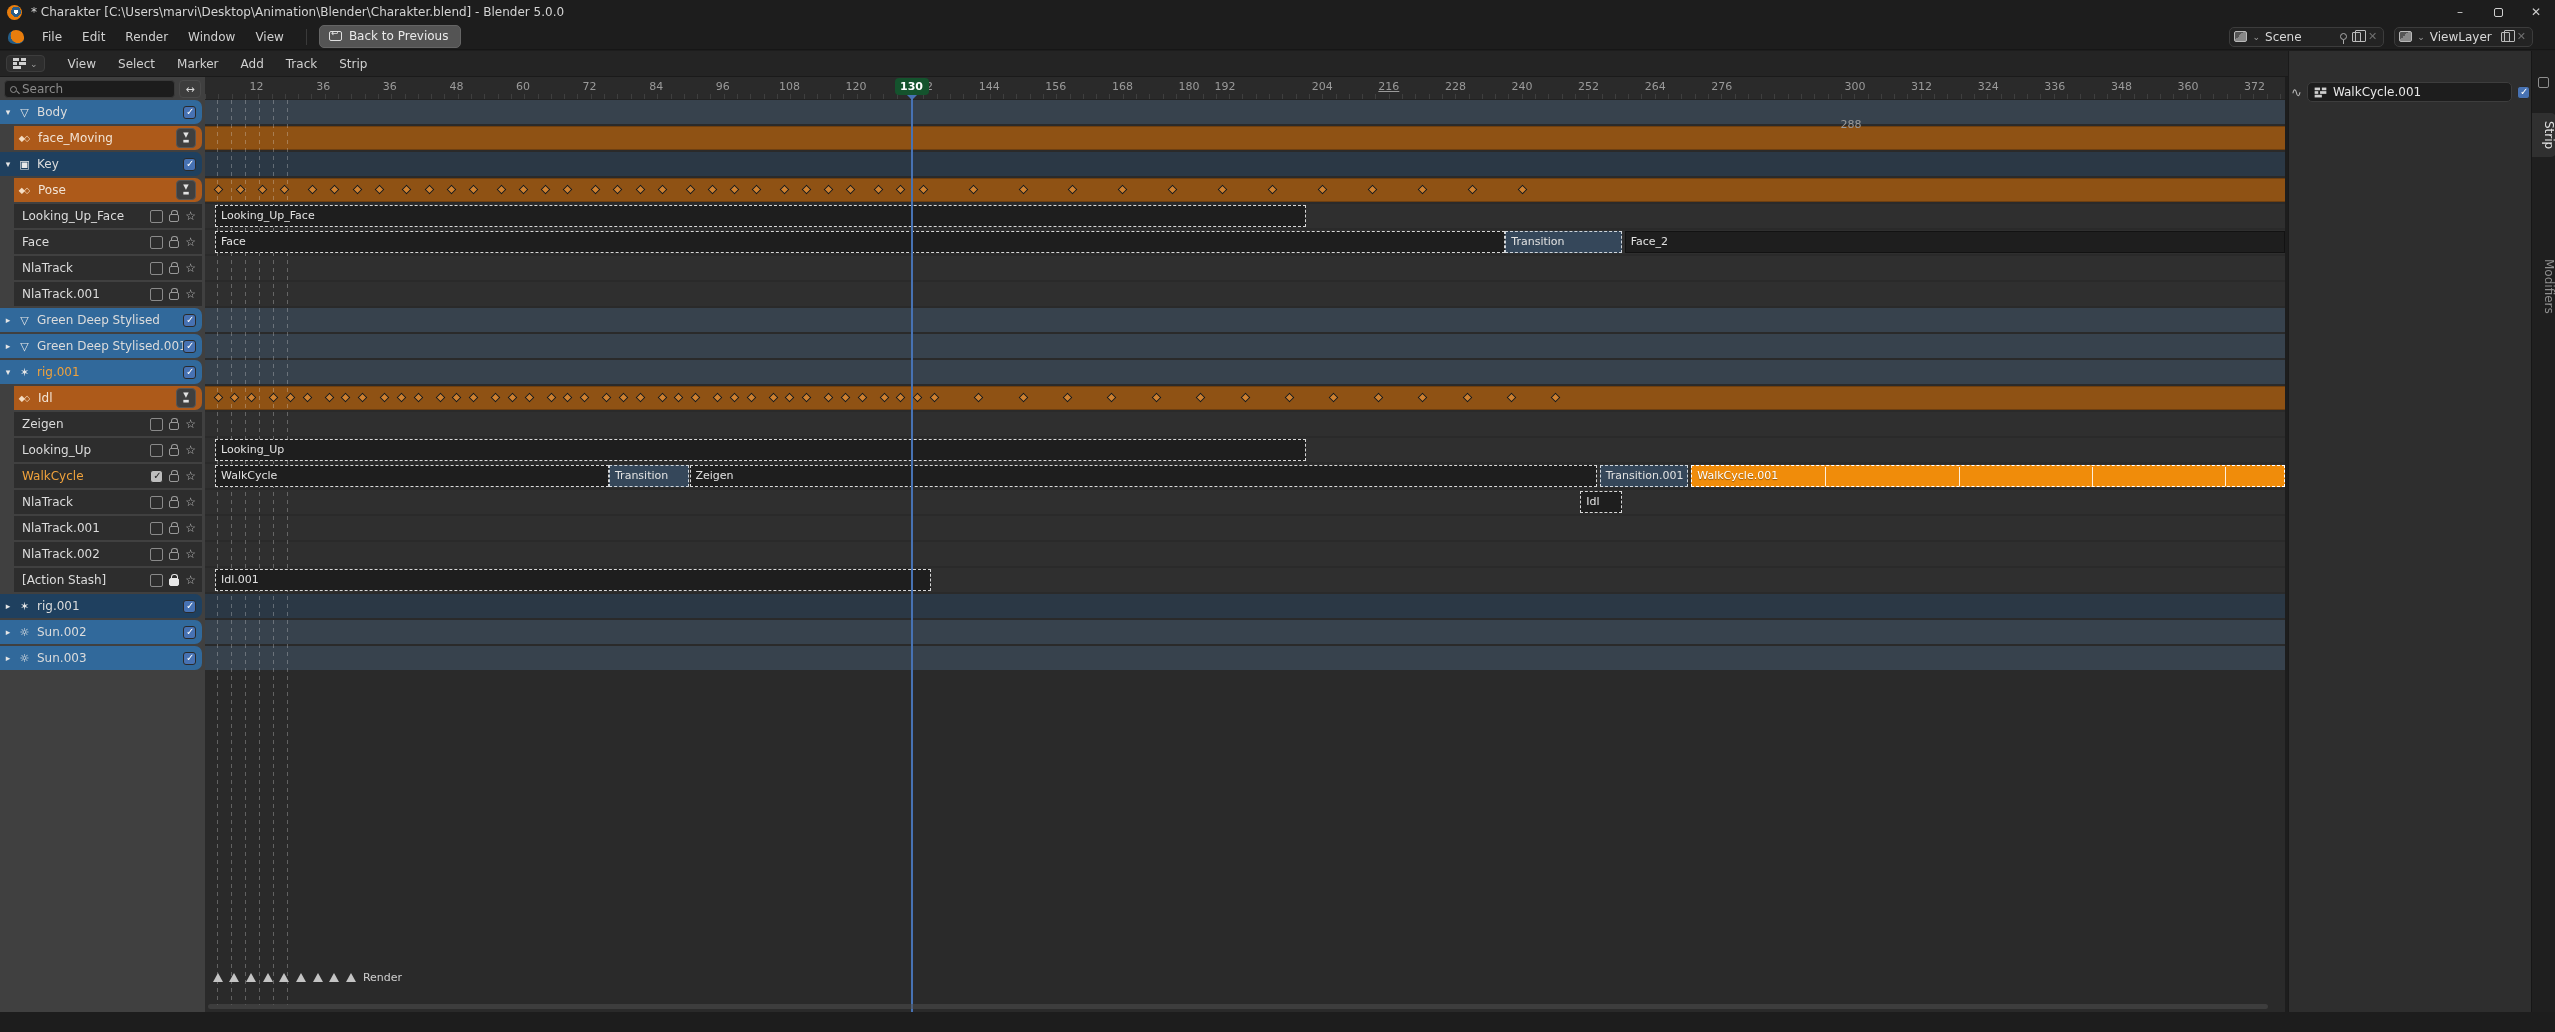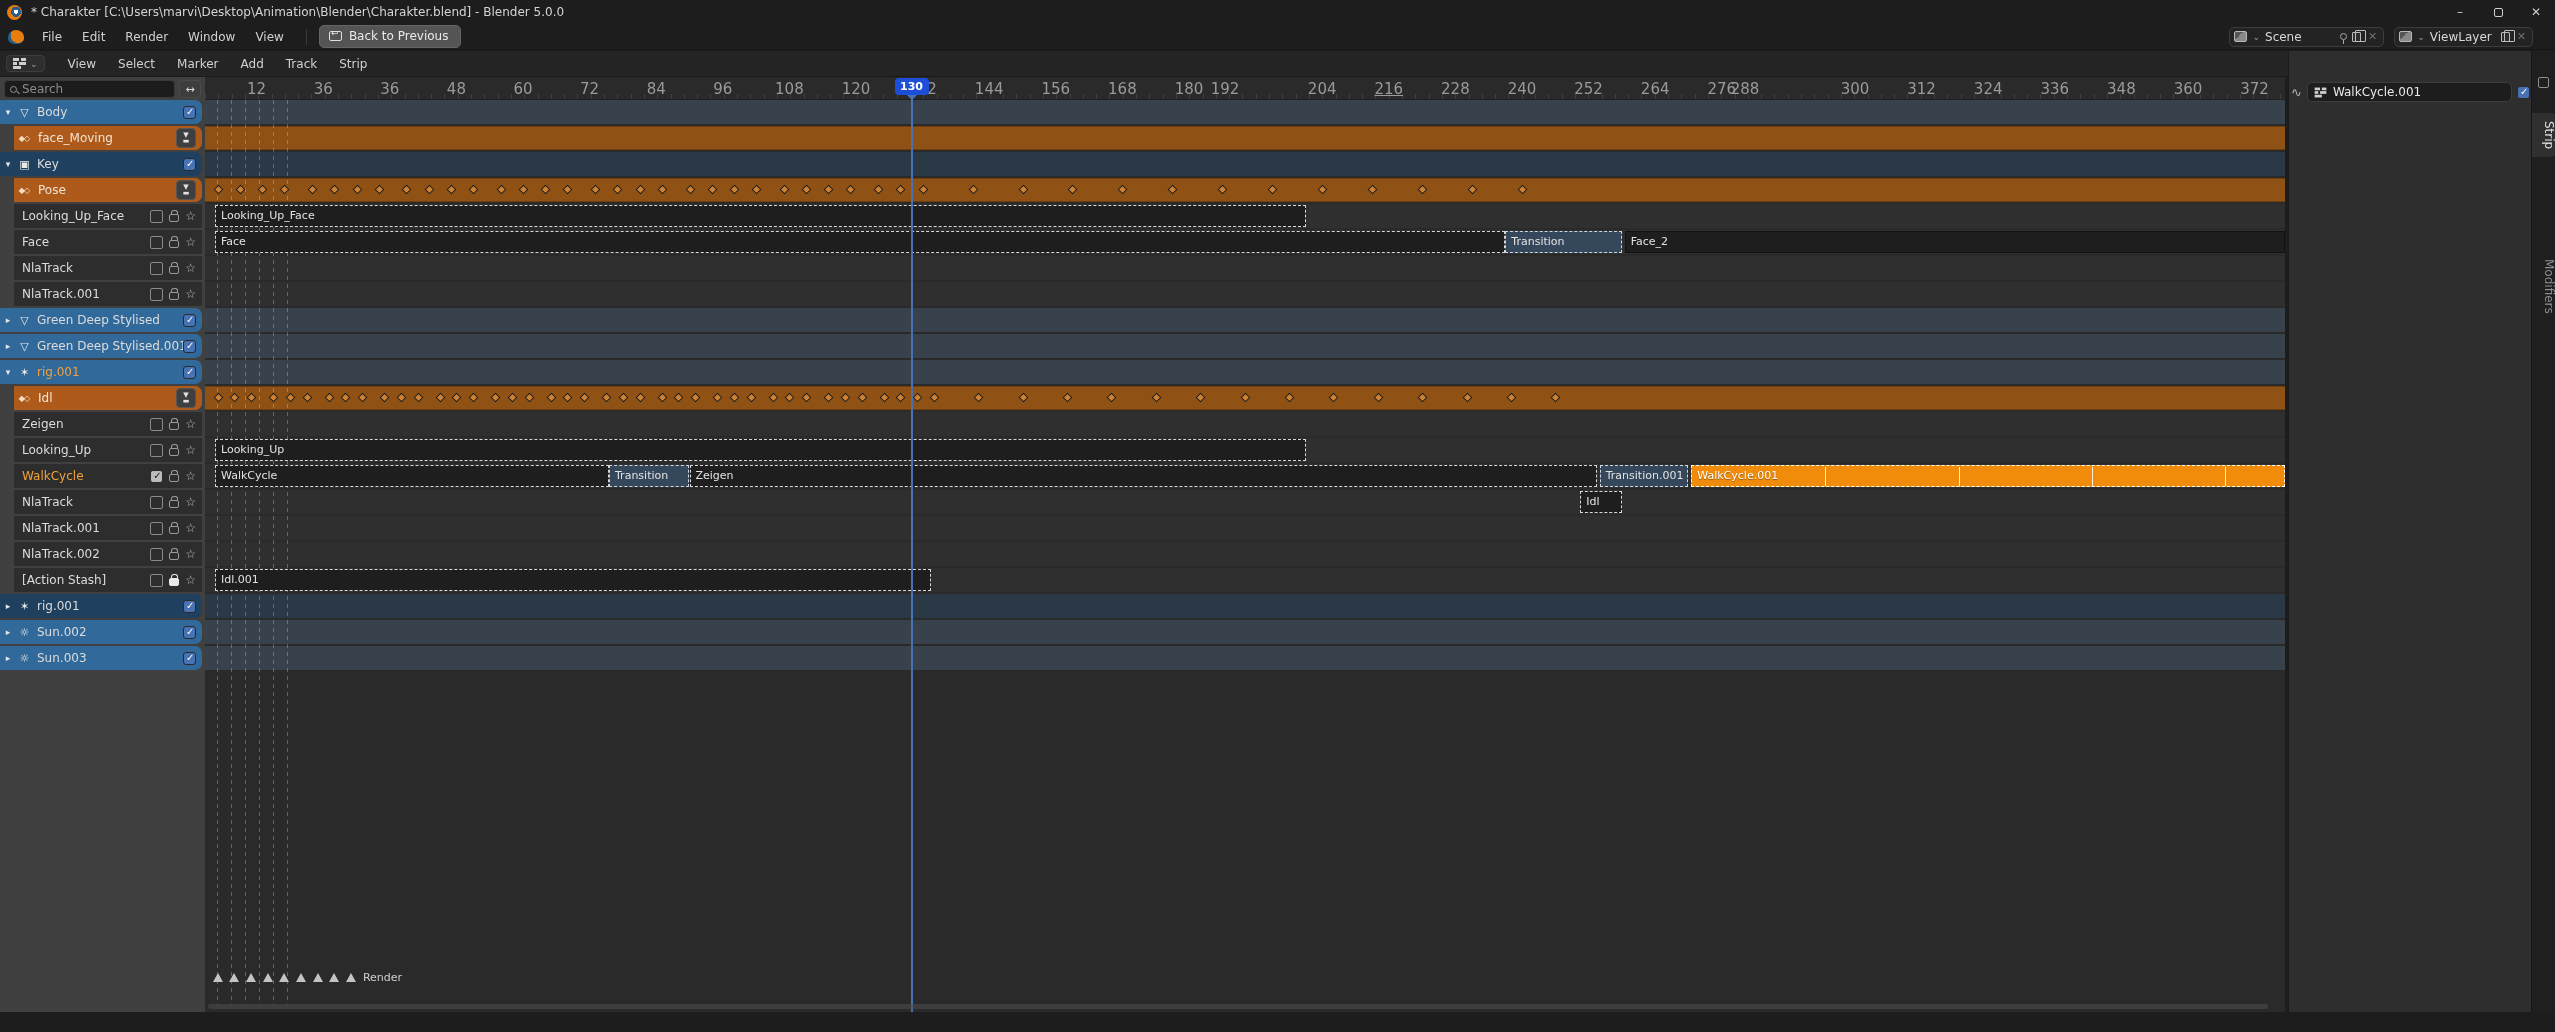--- a/index.html
+++ b/index.html
@@ -85,38 +85,38 @@
   .star { color:#bdbdbd; font-size:12px; flex:none; }
   .pushdown { width:20px; height:20px; background:#3f3f3f; border:1px solid #565656; border-radius:4px; display:flex; flex-direction:column; align-items:center; justify-content:center; line-height:6px; flex:none; }
   .pushdown span { font-size:7px; color:#e2e2e2; }
   .ch-right { display:flex; align-items:center; gap:6px; margin-right:6px; }
 
   
   .track-area { position:absolute; left:205px; top:77px; width:2080px; height:935px; background:#2a2a2a; overflow:hidden; }
   .ruler { position:absolute; left:0; top:0; width:2080px; height:23px; background:#2a2a2a; border-bottom:1px solid #222; }
   .ruler-ticks { position:absolute; left:0; bottom:0; width:100%; height:5px;
     background:repeating-linear-gradient(90deg,#3f3f3f 0 1px,transparent 1px 13.3px); }
-  .ruler-label { position:absolute; top:3px; transform:translateX(-50%); color:#9a9a9a; font-size:15px; }
+  .ruler-label { position:absolute; top:3px; transform:translateX(-50%); color:#9a9a9a; font-size:11px; }
   .band { position:absolute; left:0; width:2080px; height:24px; }
   .band.obj-bright { background:#37424d; }
   .band.obj-dark { background:#2b3845; }
   .band.act { background:#8f5214; border-top:1px solid #6e3f10; border-bottom:1px solid #6e3f10; }
   .band.trk { background:#2f2f2f; }
   .kf { position:absolute; width:7px; height:7px; background:#cf8130; border:1px solid #181818; transform:rotate(45deg); }
   .guide { position:absolute; top:23px; width:1px; height:905px;
     background:repeating-linear-gradient(180deg,rgba(225,225,225,.30) 0 4px,transparent 4px 8px); }
   .strip { position:absolute; height:22px; background:#1e1e1e; border:1px solid #121212; color:#e2e2e2; font-size:11px; line-height:20px; padding-left:5px; white-space:nowrap; overflow:hidden; }
   .strip.sel { border:1px dashed #d8d8d8; }
   .strip.trans { background:#35475a; border:1px dashed #cfd6dd; }
   .strip.active { background:#f08c0a; border:1px dashed #ffffff; color:#fff; text-shadow:0 1px 1px rgba(0,0,0,.4); }
   .repeat-div { position:absolute; top:1px; width:1px; height:20px; background:#ffffff; opacity:.85; }
   .marker { position:absolute; width:0; height:0; border-left:5px solid transparent; border-right:5px solid transparent; border-bottom:9px solid #c4c4c4; }
   .marker-label { position:absolute; color:#cfcfcf; font-size:11px; }
   .playhead-line { position:absolute; top:18px; width:2px; height:917px; background:#4772b3; }
-  .playhead-badge { position:absolute; top:1px; height:17px; min-width:34px; background:#1d4ed8; border-radius:4px; color:#fff; font-size:11px; font-weight:bold; text-align:center; line-height:17px; }
+  .playhead-badge { position:absolute; top:1px; height:17px; min-width:34px; background:#14532d; border-radius:4px; color:#fff; font-size:11px; font-weight:bold; text-align:center; line-height:17px; }
   .playhead-badge::after { content:""; position:absolute; left:50%; bottom:-5px; transform:translateX(-50%); border-left:5px solid transparent; border-right:5px solid transparent; border-top:5px solid #4772b3; }
   .hscroll { position:absolute; left:3px; bottom:3px; width:2060px; height:5px; background:#4d4d4d; border-radius:3px; opacity:.55; }
 
   
   .props { position:absolute; left:2288px; top:51px; width:243px; height:961px; background:#2e2e2e; border-left:1px solid #1a1a1a; }
   .props-toolbar-gap { position:absolute; left:2288px; top:51px; width:243px; height:26px; background:#242424; }
   .sine-glyph { color:#b9b9b9; font-size:13px; }
   .name-field { flex:1; display:flex; align-items:center; gap:6px; background:#1d1d1d; border:1px solid #3d3d3d; border-radius:5px; height:20px; padding:0 6px; color:#e8e8e8; }
   .vtabs { position:absolute; left:2531px; top:51px; width:24px; height:961px; background:#1f1f1f; border-left:1px solid #161616; }
   .vtab { position:absolute; left:0; width:24px; writing-mode:vertical-rl; text-align:center; padding:8px 0; border-radius:0 5px 5px 0; font-size:12px; }
@@ -460,21 +460,21 @@
           <span class="ruler-label" style="left: 917.4px;">168</span>
           <span class="ruler-label" style="left: 984px;">180</span>
           <span class="ruler-label" style="left: 1020px;">192</span>
           <span class="ruler-label" style="left: 1117.2px;">204</span>
           <span class="ruler-label" style="left: 1183.8px; text-decoration: underline;">216</span>
           <span class="ruler-label" style="left: 1250.4px;">228</span>
           <span class="ruler-label" style="left: 1317px;">240</span>
           <span class="ruler-label" style="left: 1383.6px;">252</span>
           <span class="ruler-label" style="left: 1450.2px;">264</span>
           <span class="ruler-label" style="left: 1516.8px;">276</span>
-          <span class="ruler-label" style="left: 1540px;">288</span>
+          <span class="ruler-label" style="left: 1646px; margin-top: 38px;">288</span>
           <span class="ruler-label" style="left: 1650px;">300</span>
           <span class="ruler-label" style="left: 1716.6px;">312</span>
           <span class="ruler-label" style="left: 1783.2px;">324</span>
           <span class="ruler-label" style="left: 1849.8px;">336</span>
           <span class="ruler-label" style="left: 1916.4px;">348</span>
           <span class="ruler-label" style="left: 1983px;">360</span>
           <span class="ruler-label" style="left: 2049.6px;">372</span>
         </div>
     </div>
     <div id="guides">

